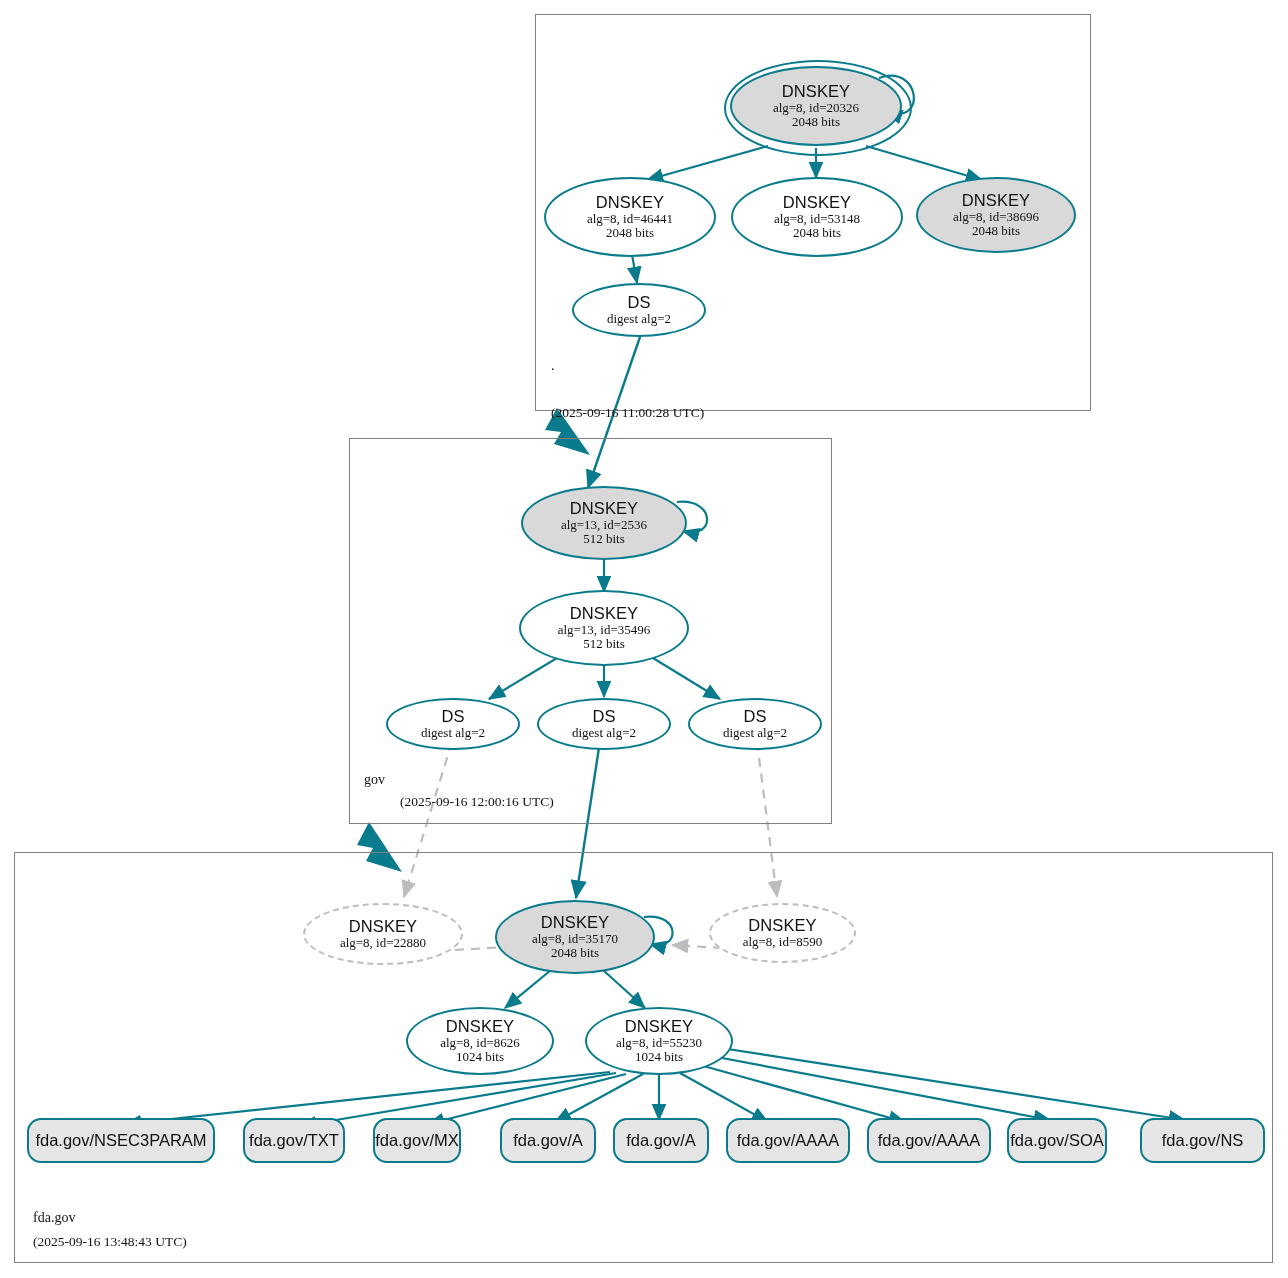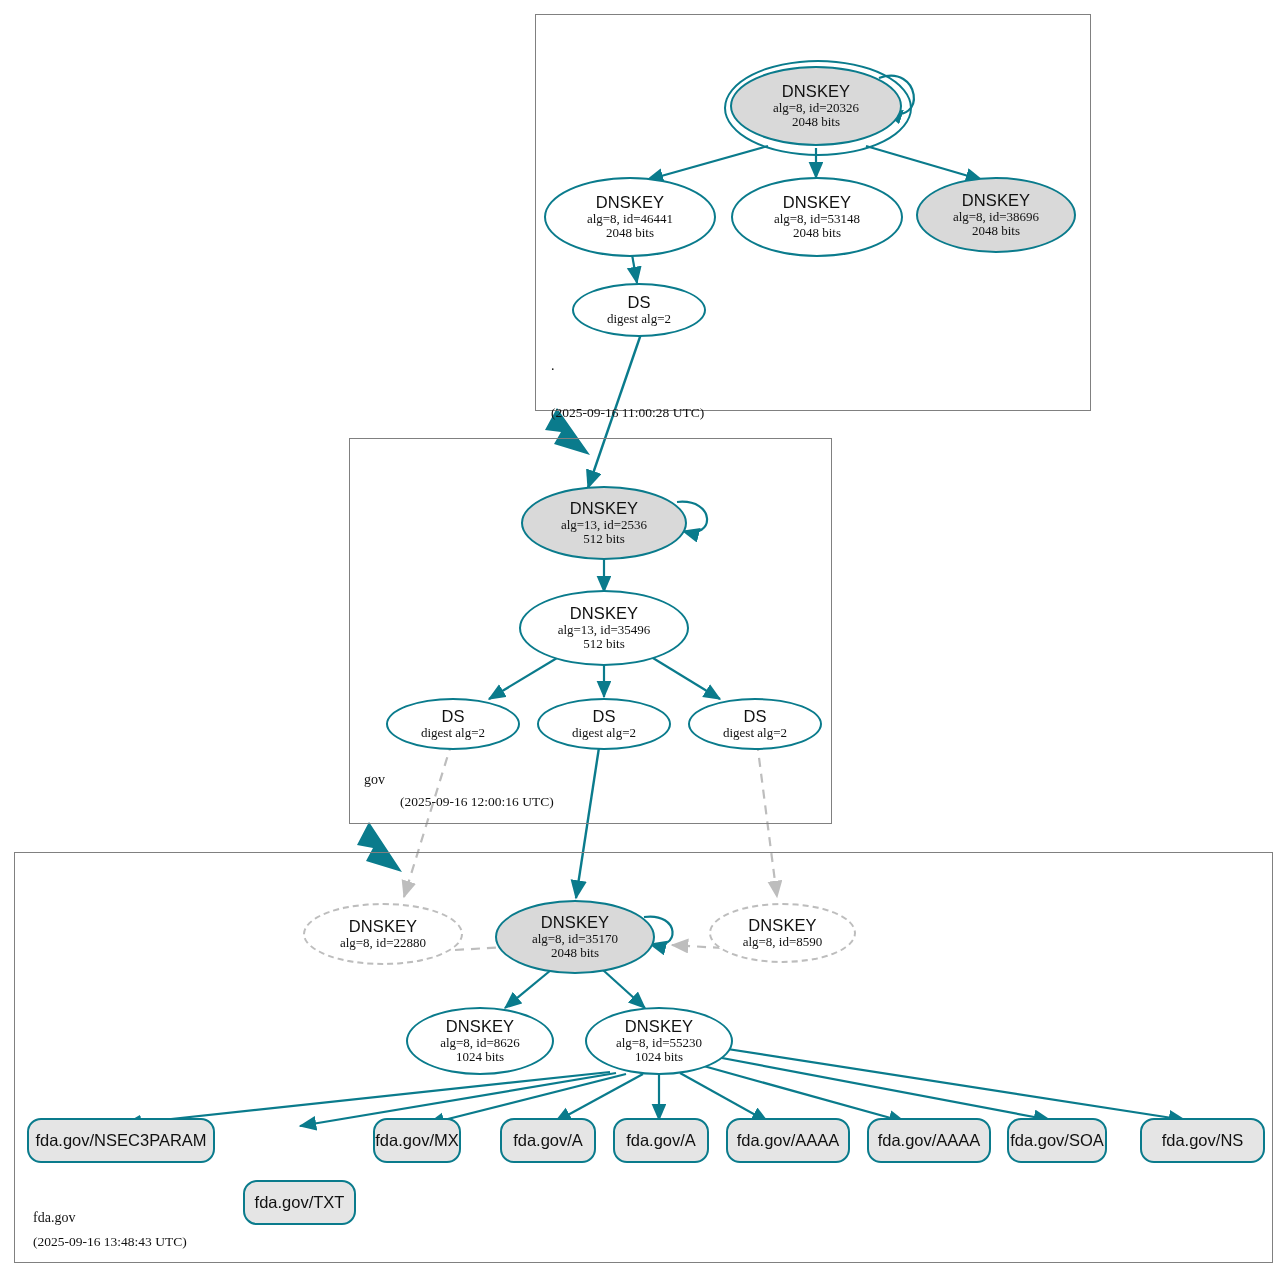--- a/index.html
+++ b/index.html
@@ -209,21 +209,21 @@
 
 <div class="node ellipse n-plain" style="left:585px;top:1007px;width:148px;height:68px;">
   <div class="t1">DNSKEY</div>
   <div class="t2">alg=8, id=55230</div>
   <div class="t3">1024 bits</div>
 </div>
 
 <div class="rrset" style="left:27px;top:1118px;width:188px;height:45px;">
   <span>fda.gov/NSEC3PARAM</span>
 </div>
-<div class="rrset" style="left:243px;top:1180px;width:113px;height:45px;">
+<div class="rrset" style="left:243px;top:1118px;width:102px;height:45px;">
   <span>fda.gov/TXT</span>
 </div>
 <div class="rrset" style="left:373px;top:1118px;width:88px;height:45px;">
   <span>fda.gov/MX</span>
 </div>
 <div class="rrset" style="left:500px;top:1118px;width:96px;height:45px;">
   <span>fda.gov/A</span>
 </div>
 <div class="rrset" style="left:613px;top:1118px;width:96px;height:45px;">
   <span>fda.gov/A</span>

